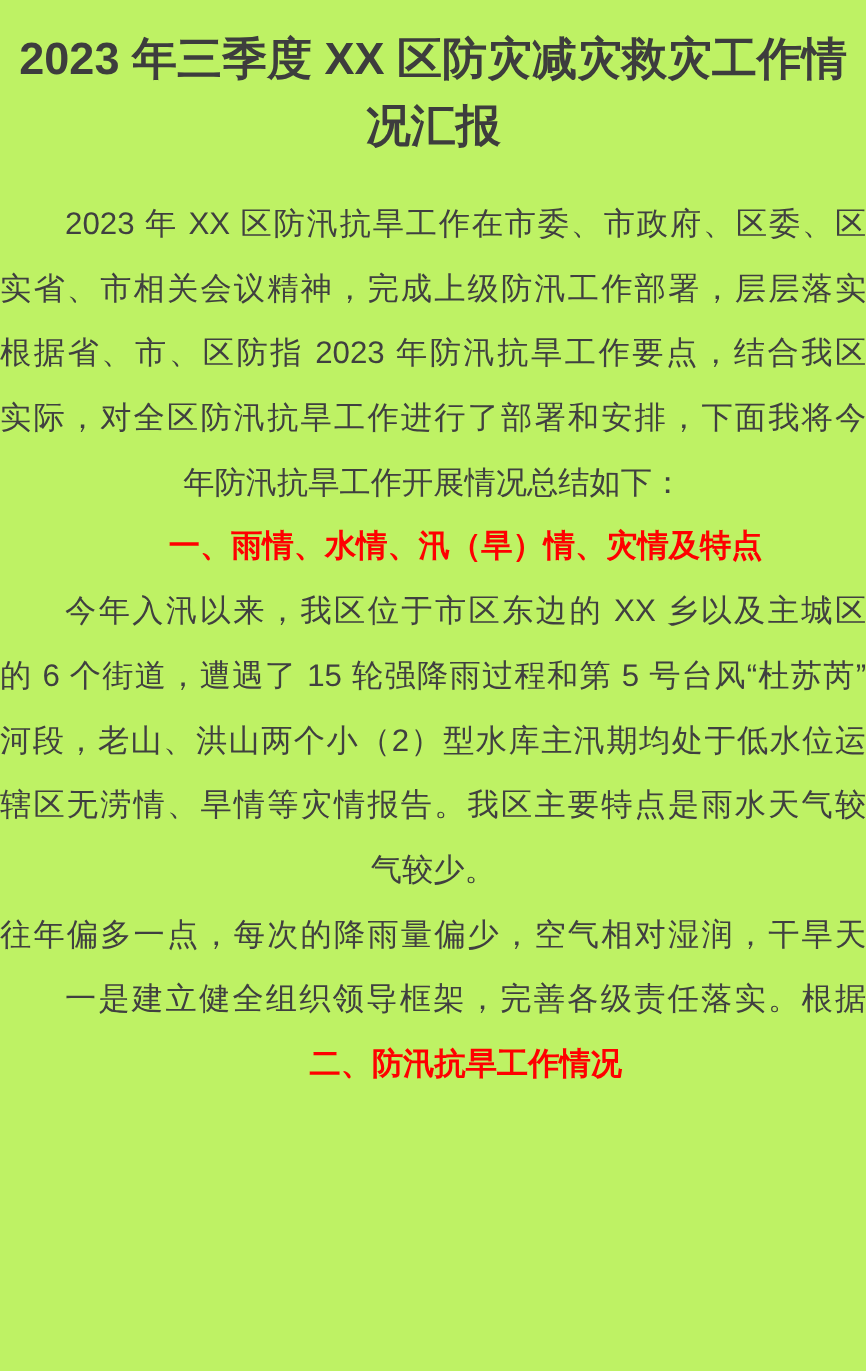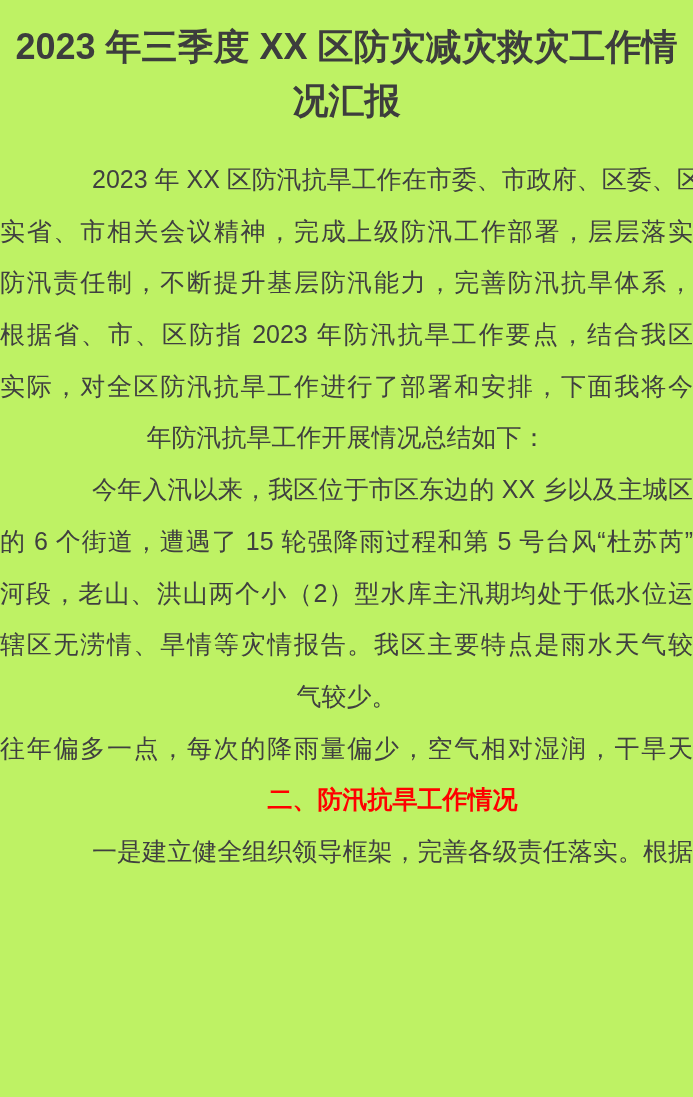--- a/index.html
+++ b/index.html
@@ -35,49 +35,48 @@
     line-height: 51.7px;
     white-space: nowrap;
     text-align: center;
   }
   .fill {
     text-align: justify;
     text-align-last: justify;
   }
   .indent {
     text-indent: 52px;
-    padding-left: 40px;
   }
   .heading {
     color: #ff0000;
     font-weight: 700;
   }
 </style>
 </head>
 <body>
 
 <div class="page">
 
   <h1 class="doc-title">2023 年三季度 XX 区防灾减灾救灾工作情况汇报</h1>
 
   <div class="doc-body">
 
     <div class="line fill indent">2023 年 XX 区防汛抗旱工作在市委、市政府、区委、区</div>
     <div class="line fill">实省、市相关会议精神，完成上级防汛工作部署，层层落实</div>
-    <div class="line fill">防汛责任制，不断提升基层防汛能力，完善防汛抗旱体系，</div>
     <div class="line fill">根据省、市、区防指 2023 年防汛抗旱工作要点，结合我区</div>
     <div class="line fill">实际，对全区防汛抗旱工作进行了部署和安排，下面我将今</div>
     <div class="line">年防汛抗旱工作开展情况总结如下：</div>
 
+    <div class="line heading indent">一、雨情、水情、汛（旱）情、灾情及特点</div>
 
     <div class="line fill indent">今年入汛以来，我区位于市区东边的 XX 乡以及主城区</div>
     <div class="line fill">的 6 个街道，遭遇了 15 轮强降雨过程和第 5 号台风“杜苏芮”</div>
     <div class="line fill">河段，老山、洪山两个小（2）型水库主汛期均处于低水位运</div>
     <div class="line fill">辖区无涝情、旱情等灾情报告。我区主要特点是雨水天气较</div>
     <div class="line">气较少。</div>
     <div class="line fill">往年偏多一点，每次的降雨量偏少，空气相对湿润，干旱天</div>
 
+    <div class="line fill indent">一是建立健全组织领导框架，完善各级责任落实。根据</div>
+
     <div class="line heading indent">二、防汛抗旱工作情况</div>
-
-    <div class="line fill indent">一是建立健全组织领导框架，完善各级责任落实。根据</div>
 
   </div>
 </div>
 
 </body></html>

